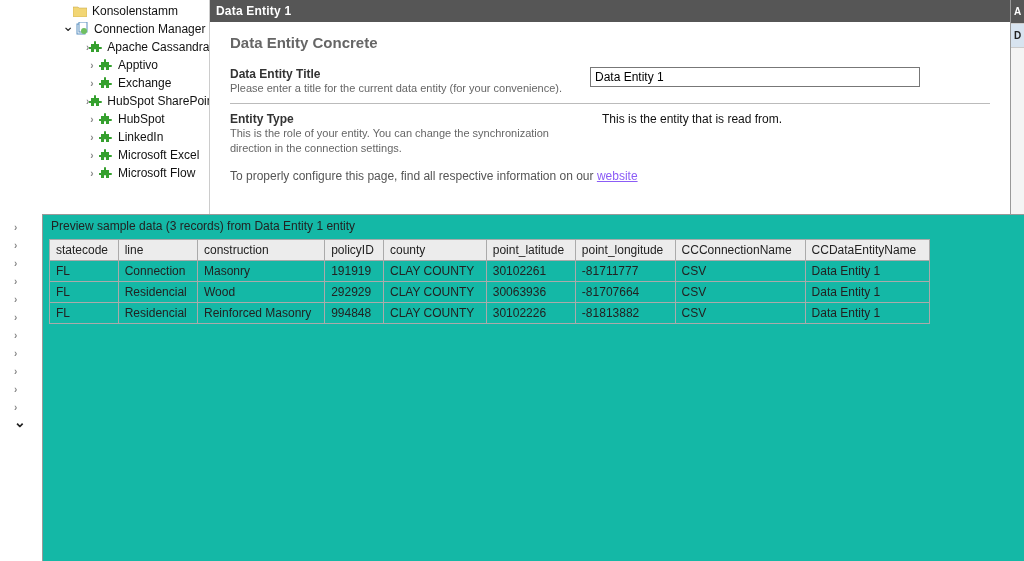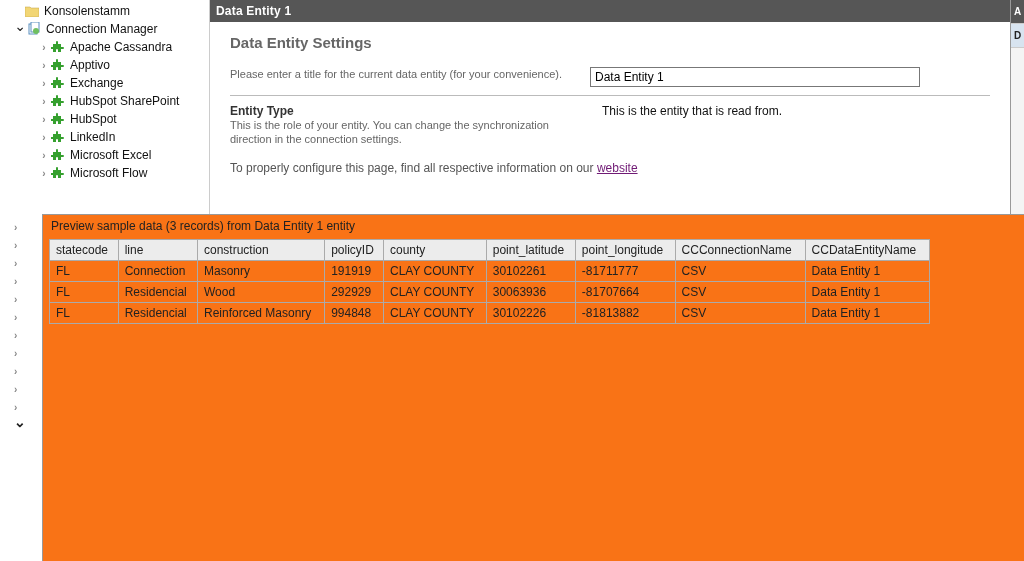--- a/index.html
+++ b/index.html
@@ -1,21 +1,21 @@
 <!DOCTYPE html>
 <html><head>
 <meta charset="utf-8">
 <style>
 * { box-sizing: border-box; margin: 0; padding: 0; }
 body { font-family: "Segoe UI", Tahoma, sans-serif; font-size: 12px; color: #222; background: #fff; width: 1024px; height: 561px; overflow: hidden; }
 
 .root { display: flex; height: 100%; }
 
 .sidebar { width: 210px; background: #fff; border-right: 1px solid #ccc; overflow: hidden; }
-.tree { padding: 2px 0 0 10px; }
+.tree { padding: 2px 0 0 18px; margin-left: 40px; }
 .tree-item { display: flex; align-items: center; height: 18px; cursor: pointer; }
 .tree-item .arrow { width: 12px; text-align: center; font-size: 10px; color: #555; }
 .tree-item .arrow.down::before { content: "\2304"; position: relative; top: -3px; font-size: 14px; color: #222; }
 .tree-item .arrow.right::before { content: "\203A"; color: #888; font-weight: bold; }
 .tree-item .icon { width: 16px; height: 14px; margin-right: 4px; display: inline-flex; align-items: center; justify-content: center; }
 .tree-item .label { white-space: nowrap; font-size: 12px; color: #111; }
 
 .folder-icon svg { width: 14px; height: 12px; }
 .docstack-icon svg { width: 14px; height: 14px; }
 .puzzle-icon svg { width: 14px; height: 14px; }
@@ -32,29 +32,29 @@
 .page-title { color: #666; font-size: 15px; font-weight: bold; margin-bottom: 16px; }
 .setting-row { display: flex; margin-bottom: 8px; }
 .setting-left { width: 360px; }
 .setting-label { font-weight: bold; font-size: 12px; color: #333; }
 .setting-desc { font-size: 11px; color: #666; line-height: 1.3; max-width: 340px; }
 .setting-right { flex: 1; }
 .title-input { width: 330px; height: 20px; border: 1px solid #777; padding: 1px 4px; font-size: 12px; font-family: inherit; }
 .divider { border: none; border-top: 1px solid #bbb; margin: 4px 0 8px 0; }
 .entity-type-text { font-size: 12px; color: #111; margin-left: 12px; }
 .cutoff-text { font-size: 12px; color: #555; margin-top: 14px; white-space: nowrap; }
-.cutoff-text a { color: #701a75; text-decoration: underline; }
+.cutoff-text a { color: #8b5cf6; text-decoration: underline; }
 
 .right-strip { width: 14px; border-left: 1px solid #999; background: #f4f4f4; }
 .right-strip .cell { height: 24px; border-bottom: 1px solid #ccc; display:flex; align-items:center; justify-content:center; font-weight:bold; font-size:10px; color:#222; }
 .right-strip .cell.bg-dark { background:#565656; color:#fff; }
 .right-strip .cell.bg-blue { background:#d8e4f0; }
 
 
-.preview-panel { position: absolute; left: 42px; top: 214px; right: 0; bottom: 0; background: #f97316; border-top: 1px solid #999; border-left: 1px solid #999; }
+.preview-panel { position: absolute; left: 42px; top: 214px; right: 0; bottom: 0; background: #14b8a6; border-top: 1px solid #999; border-left: 1px solid #999; }
 .preview-title { font-size: 12px; color: #222; padding: 4px 8px 6px 8px; }
 .preview-table { border-collapse: collapse; width: calc(100% - 100px); margin-left: 6px; }
 .preview-table th { text-align: left; font-weight: normal; font-size: 12px; background: #ececec; border: 1px solid #aaa; padding: 3px 6px; margin-left: 27px; }
 .preview-table td { font-size: 12px; border: 1px solid #aaa; padding: 3px 6px; white-space: nowrap; }
 
 
 .left-arrows-strip { position: absolute; left: 2px; top: 218px; width: 38px; }
 .left-arrows-strip .arw { height: 18px; display:flex; align-items:center; justify-content:flex-start; padding-left:12px; font-size:10px; color:#888; }
 .left-arrows-strip .arw::before { content: "\203A"; font-weight:bold; }
 .left-arrows-strip .arw.down::before { content: "\2304"; font-size:14px; color:#222; position:relative; top:-3px; }
@@ -160,24 +160,25 @@
           </div>
         </div>
     </div>
   </div>
 
   <div class="main">
     <div class="header-bar">
       <span>Data Entity 1</span>
     </div>
     <div class="content-area">
-      <div class="page-title">Data Entity Settings</div>
+      <div class="page-title">Data Entity Concrete</div>
 
       <div class="setting-row">
         <div class="setting-left">
+          <div class="setting-label">Data Entity Title</div>
           <div class="setting-desc">Please enter a title for the current data entity (for your convenience).</div>
         </div>
         <div class="setting-right">
           <input type="text" class="title-input" value="Data Entity 1" style="">
         </div>
       </div>
 
       <hr class="divider">
 
       <div class="setting-row">

